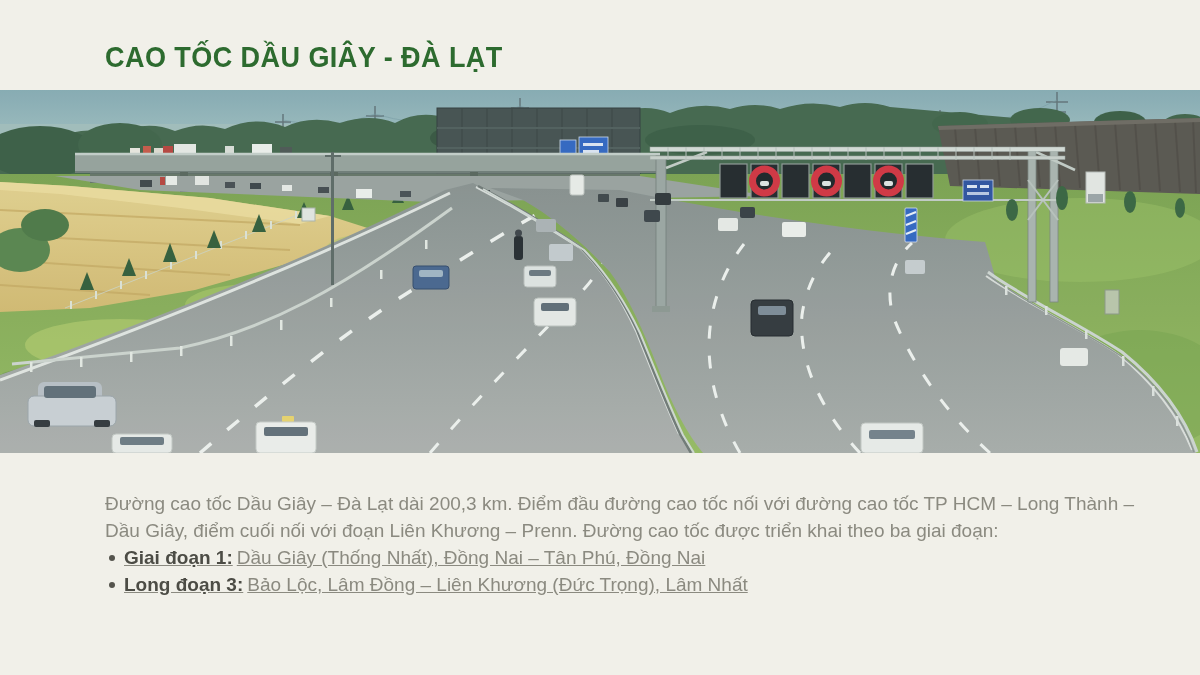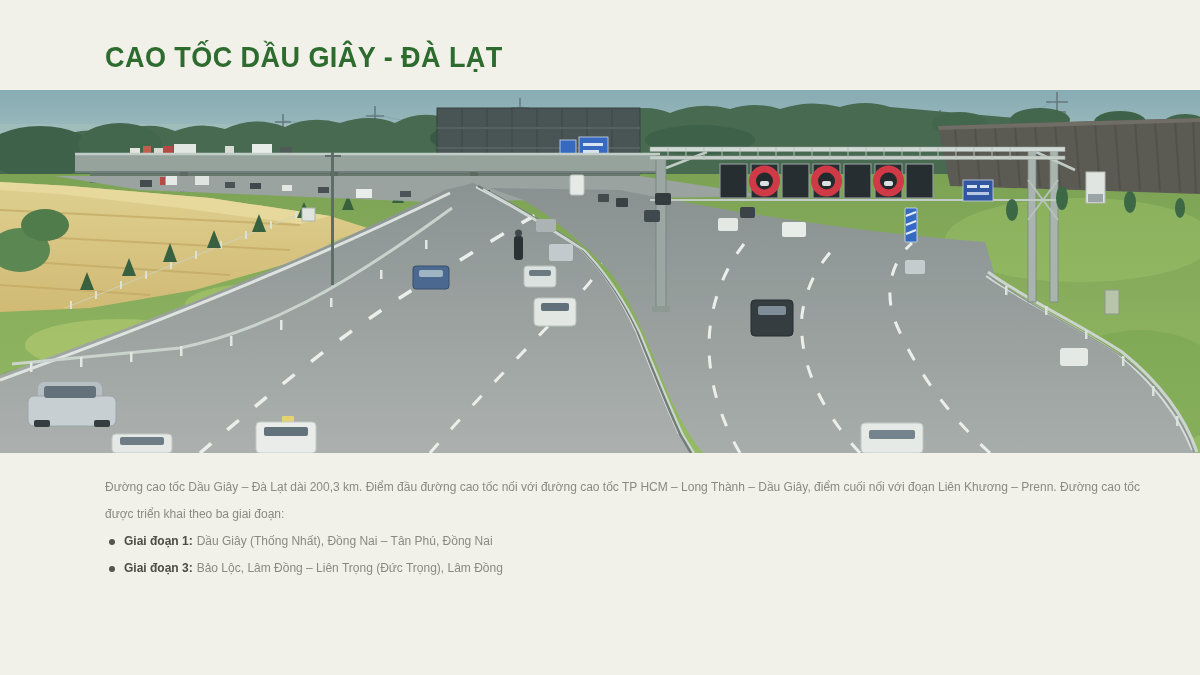--- a/index.html
+++ b/index.html
@@ -11,23 +11,23 @@
   body{font-family:"Liberation Sans","DejaVu Sans",sans-serif;background:var(--page-bg);}
   .slide{width:1200px;height:477px;background:var(--page-bg);position:relative;border-radius:32px;}
   header{height:90px;padding:42px 0 0 105px;}
   h1{
     font-size:30px;font-weight:700;letter-spacing:.5px;color:var(--title-green);
     transform:scaleX(.9);transform-origin:left center;white-space:nowrap;line-height:1;
   }
   figure.photo{width:1200px;height:363px;overflow:hidden;display:block;}
   figure.photo svg{display:block;}
   section.content{padding:21px 60px 0 105px;}
-  .textwrap{width:1035px;color:var(--body-text);font-size:12px;line-height:27px;}
+  .textwrap{width:1035px;color:var(--body-text);font-size:19px;line-height:27px;margin-top:16px;}
   ul.stages{list-style:none;}
-  ul.stages li{position:relative;padding-left:19px;}
+  ul.stages li{position:relative;padding-left:19px;text-decoration:underline;}
   ul.stages li::before{
     content:"";position:absolute;left:4px;top:11px;width:6px;height:6px;
     border-radius:50%;background:#55544d;
   }
   ul.stages strong{color:var(--label-text);font-weight:700;margin-right:4px;}
 </style>
 </head>
 <body>
 
 <div class="slide">
@@ -452,17 +452,17 @@
 
       <rect x="0" y="0" width="1200" height="363" fill="#c3d7da" opacity=".06"></rect>
     </svg>
   </figure>
 
   <section class="content">
     <div class="textwrap">
       <p>Đường cao tốc Dầu Giây – Đà Lạt dài 200,3 km. Điểm đầu đường cao tốc nối với đường cao tốc TP HCM – Long Thành – Dầu Giây, điểm cuối nối với đoạn Liên Khương – Prenn. Đường cao tốc được triển khai theo ba giai đoạn:</p>
       <ul class="stages">
         <li><strong>Giai đoạn 1:</strong><span>Dầu Giây (Thống Nhất), Đồng Nai – Tân Phú, Đồng Nai</span></li>
-        <li><strong>Giai đoạn 3:</strong><span>Bảo Lộc, Lâm Đồng – Liên Trọng (Đức Trọng), Lâm Đồng</span></li>
+        <li><strong>Long đoạn 3:</strong><span>Bảo Lộc, Lâm Đồng – Liên Khương (Đức Trọng), Lâm Nhất</span></li>
       </ul>
     </div>
   </section>
 </div>
 
 </body></html>

